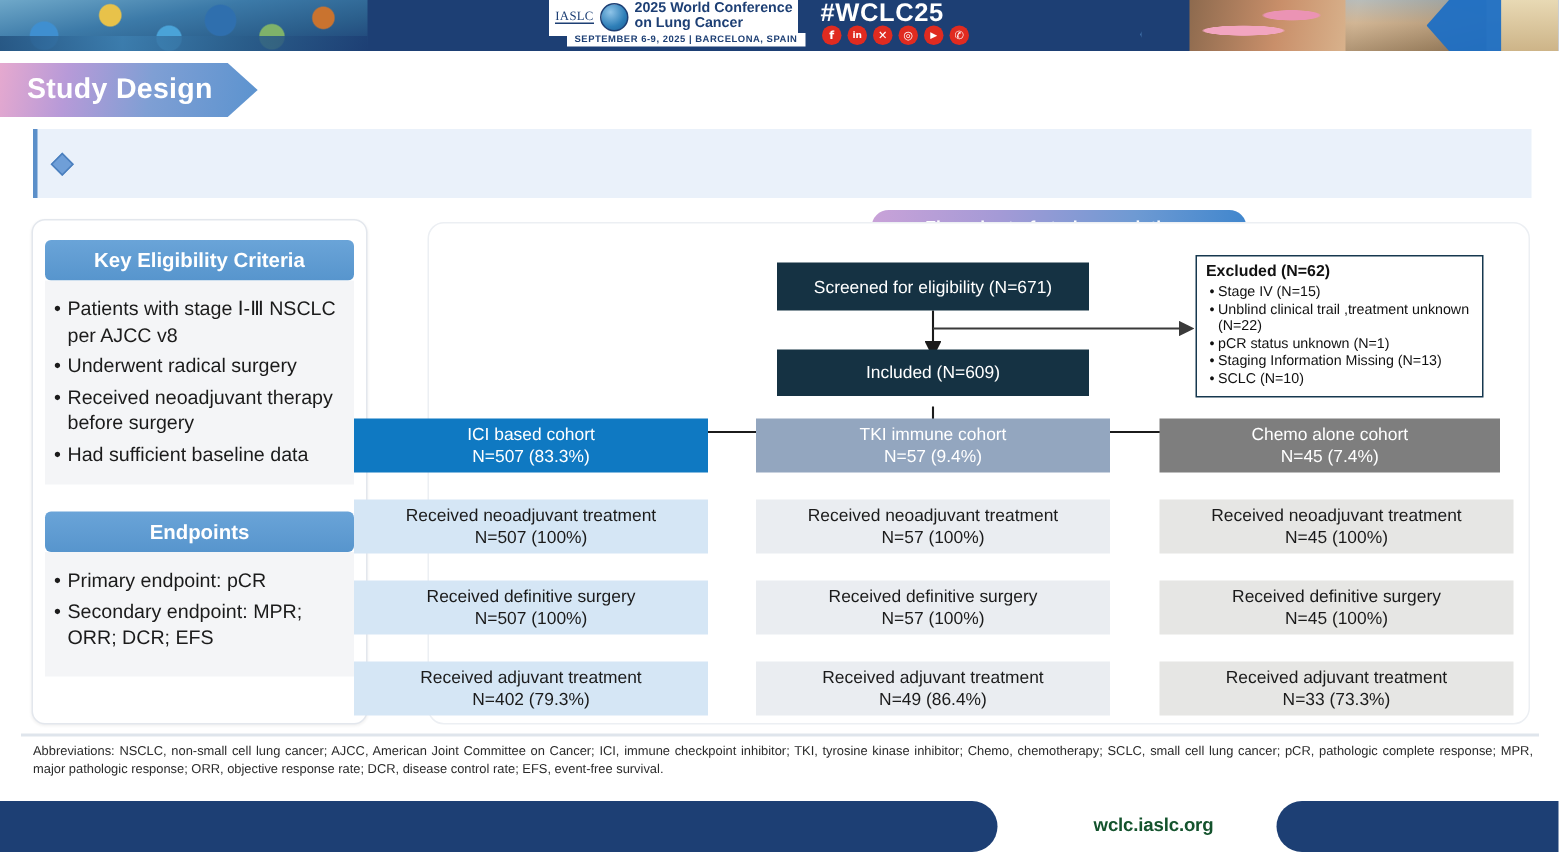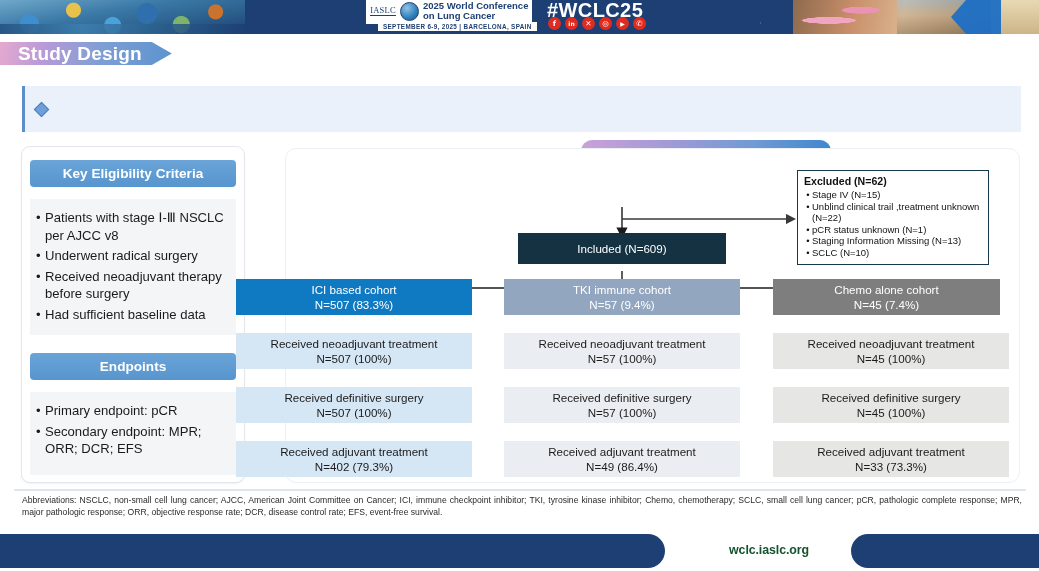--- a/index.html
+++ b/index.html
@@ -46,44 +46,44 @@
     background:#fff;padding:0 4px;}
   .logo-iaslc{font-family:"Liberation Serif",serif;font-size:8.5px;color:#1d3f74;
     line-height:8px;text-align:center;letter-spacing:.2px;}
   .logo-iaslc .rule{display:block;width:26px;height:0;border-top:1px solid #1d3f74;margin:1px auto;}
   .logo-globe{width:17px;height:17px;border-radius:50%;margin:0 4px;
     background:radial-gradient(circle at 35% 30%,#8fc4e8,#2e7fb8 60%,#1c5d92);
     border:1.2px solid #1d3f74;}
   .logo-title{font-size:9.5px;font-weight:bold;color:#1d3f74;line-height:10px;}
   .logo-date{position:absolute;left:378px;top:22px;background:#fff;color:#1d3f74;
     font-size:6.3px;font-weight:bold;letter-spacing:.35px;padding:1px 5px;white-space:nowrap;}
-  .hashtag{position:absolute;left:547px;top:-1px;color:#fff;font-size:20px;font-weight:bold;letter-spacing:.4px;}
+  .hashtag{position:absolute;left:547px;top:-1px;color:#fff;font-size:17px;font-weight:bold;letter-spacing:.4px;}
   .socials{position:absolute;left:548px;top:17px;display:flex;gap:4px;}
   .soc{width:13px;height:13px;border-radius:50%;background:#e02b20;color:#fff;
     font-size:7.5px;font-weight:bold;display:flex;align-items:center;justify-content:center;
     font-family:"DejaVu Sans",sans-serif;}
 
   
   .tag-wrap{position:absolute;left:0;top:42px;height:32px;}
-  .tag{position:relative;height:23px;padding:0 30px 0 18px;display:flex;align-items:center;
+  .tag{position:relative;height:36px;padding:0 30px 0 18px;display:flex;align-items:center;
     background:linear-gradient(100deg,#e6a9cf 0%,#b79ad8 26%,#7f9fd4 58%,#5b93cf 100%);
     clip-path:polygon(0 0,calc(100% - 20px) 0,100% 50%,calc(100% - 20px) 100%,0 100%);}
   .tag span{color:#fff;font-size:19px;font-weight:bold;letter-spacing:.2px;}
 
   
   .summary{position:absolute;left:22px;top:86px;width:996px;height:46px;
     background:#eaf1fa;border-left:3px solid #5b8fc9;display:flex;align-items:center;}
   .summary-diamond{width:9px;height:9px;background:#6f9fd8;margin:0 9px 0 11px;flex:0 0 auto;
     transform:rotate(45deg);border:1px solid #4b7fbd;}
   .summary-text{font-size:11.4px;color:#1b1b1b;line-height:17.5px;padding-right:14px;}
 
   
   .left-card{position:absolute;left:21px;top:146px;width:222px;height:335px;
     background:#fff;border:1px solid #e3e7ed;border-radius:9px;box-shadow:0 1px 2px rgba(0,0,0,.06);}
-  .sec-head{margin:13px 8px 12px 8px;height:27px;border-radius:4px;
+  .sec-head{margin:13px 8px 0 8px;height:27px;border-radius:4px;
     background:linear-gradient(180deg,#6aa4d8,#5795cd);display:flex;align-items:center;justify-content:center;}
   .sec-head span{color:#fff;font-size:13.6px;font-weight:bold;}
   .sec-body{margin:0 8px;background:#f4f5f7;padding:7px 6px 9px 6px;}
   .bullet{display:flex;font-size:13.1px;color:#1b1b1b;line-height:17.5px;margin:3px 0;}
   .bullet .dot{flex:0 0 9px;}
   .bullet .txt{flex:1;}
 
   
   .flow-panel{position:absolute;left:285px;top:148px;width:733px;height:333px;
     background:#fff;border:1px solid #eceff3;border-radius:11px;}
@@ -257,20 +257,23 @@
 
     <line x1="336" y1="186" x2="336" y2="202" stroke="#1b1b1b" stroke-width="1.4" marker-end="url(#ah)"></line>
     <line x1="336" y1="240" x2="336" y2="256" stroke="#1b1b1b" stroke-width="1.4" marker-end="url(#ah)"></line>
     <line x1="336" y1="294" x2="336" y2="310" stroke="#1b1b1b" stroke-width="1.4" marker-end="url(#ah)"></line>
 
     <line x1="605" y1="186" x2="605" y2="202" stroke="#1b1b1b" stroke-width="1.4" marker-end="url(#ah)"></line>
     <line x1="605" y1="240" x2="605" y2="256" stroke="#1b1b1b" stroke-width="1.4" marker-end="url(#ah)"></line>
     <line x1="605" y1="294" x2="605" y2="310" stroke="#1b1b1b" stroke-width="1.4" marker-end="url(#ah)"></line>
   </svg>
 
+  <div class="node dark" style="left:232px;top:26px;width:208px;height:32px;">
+    <div class="l1">Screened for eligibility (N=671)</div>
+  </div>
 
   <div class="node dark" style="left:232px;top:84px;width:208px;height:31px;">
     <div class="l1">Included (N=609)</div>
   </div>
 
   <div class="node ici-head" style="left:-50px;top:130px;width:236px;height:36px;">
     <div class="l1">ICI based cohort</div>
     <div class="l2">N=507 (83.3%)</div>
   </div>
   <div class="node ici-body" style="left:-50px;top:184px;width:236px;height:36px;">

